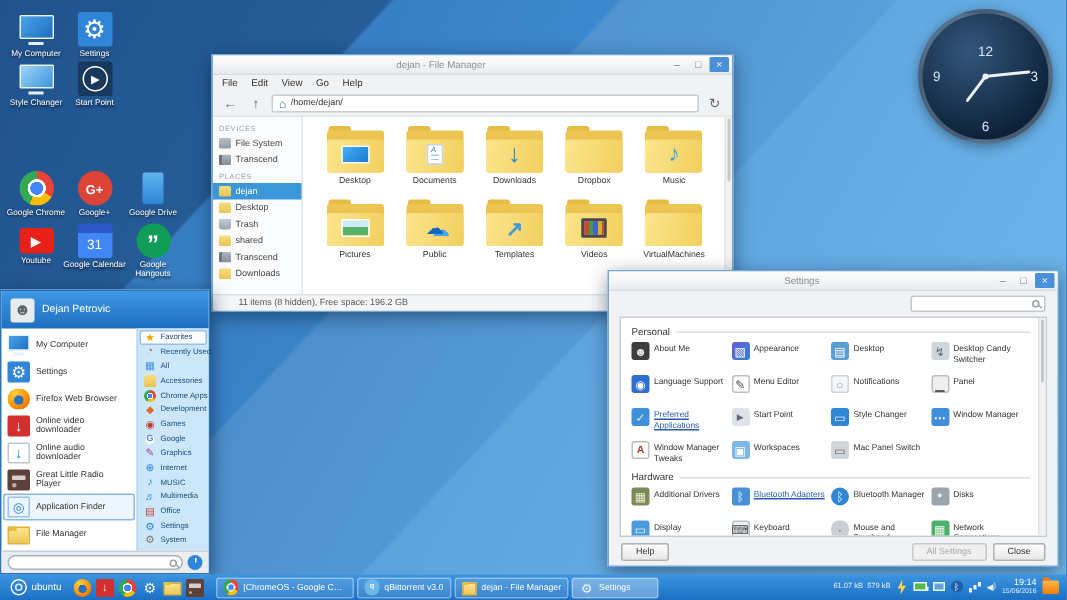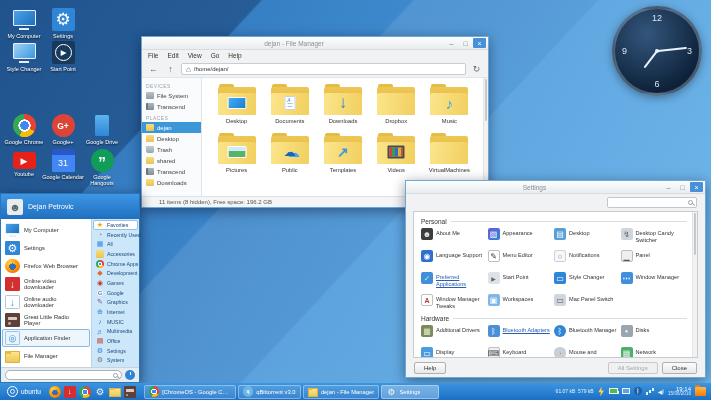--- a/index.html
+++ b/index.html
@@ -68,21 +68,21 @@
 .dicon:nth-of-type(7){left:81px;top:114px}
 .dicon:nth-of-type(8){left:3px;top:149px}
 .dicon:nth-of-type(9){left:42px;top:149px}
 .dicon:nth-of-type(10){left:81px;top:149px}
 
 
 .clockw{position:absolute;left:612px;top:6px;width:90px;height:90px;border-radius:50%;
  background:radial-gradient(circle at 38% 30%, #33567c, #0d2138 75%);
  border:3px solid rgba(205,228,248,.30);box-shadow:0 2px 8px rgba(0,0,0,.35)}
 .cnum{position:absolute;font-size:9px;color:#d5e6f5}
-.cnum[data-pos="n12"]{top:4px;left:50%;transform:translateX(-50%)}
+.cnum[data-pos="n12"]{top:20px;left:50%;transform:translateX(-50%)}
 .cnum[data-pos="n3"]{right:7px;top:50%;transform:translateY(-50%)}
 .cnum[data-pos="n6"]{bottom:4px;left:50%;transform:translateX(-50%)}
 .cnum[data-pos="n9"]{left:7px;top:50%;transform:translateY(-50%)}
 .hand{position:absolute;left:calc(50% - 1px);bottom:50%;width:2px;background:#e9f2fa;transform-origin:bottom center;border-radius:1px}
 .hand.hour{height:21px;transform:rotate(217deg)}
 .hand.minute{height:30px;transform:rotate(84deg)}
 .cdot{position:absolute;left:calc(50% - 2px);top:calc(50% - 2px);width:4px;height:4px;border-radius:50%;background:#e9f2fa}
 
 
 .window{position:absolute;background:#f1f2f3;border:1px solid #6fa7d8;box-shadow:0 3px 12px rgba(0,10,30,.45)}

